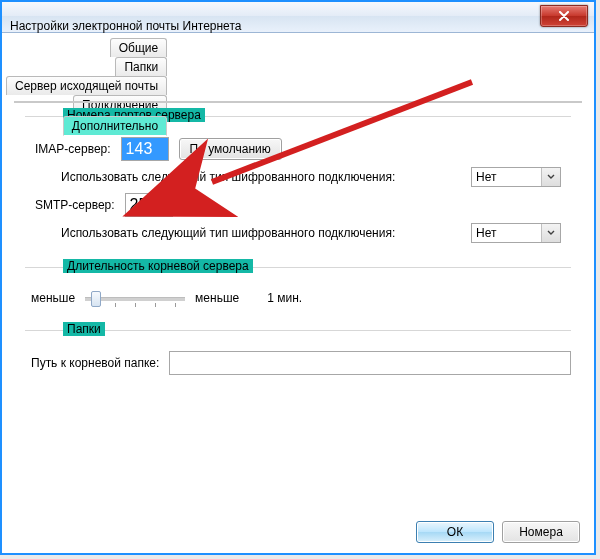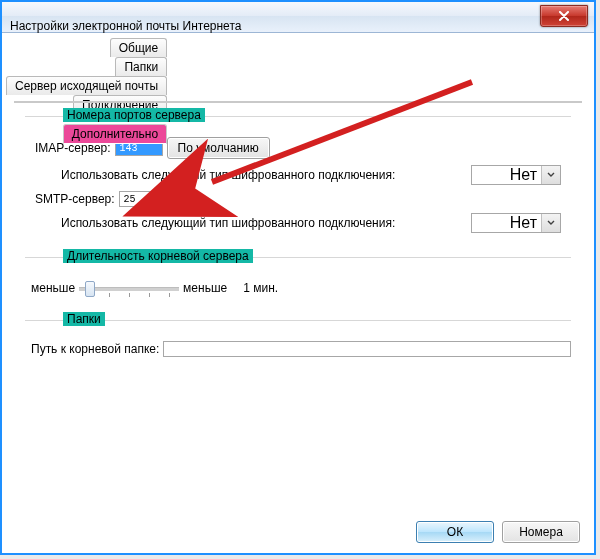--- a/index.html
+++ b/index.html
@@ -80,23 +80,23 @@
     padding: 2px 8px 2px 8px;
     margin-right: 1px;
     font-size: 12px;
     border-top-left-radius: 3px;
     border-top-right-radius: 3px;
     position: relative;
     top: 1px;
     color: #000;
   }
   .tab.active {
-    background: #ec4899;
+    background: #5eead4;
     border-color: #c9c9c9;
-    top: 11px;
+    top: 3px;
     z-index: 2;
     border-bottom: 1px solid #fff;
   }
   .tabwrap {
     position: relative;
     margin-top: 24px;
   }
   
   .group {
     position: relative;
@@ -120,31 +120,31 @@
     left: 6px;
     background: #14b8a6;
     padding: 0 4px;
     font-size: 12px;
     margin-left: 32px;
   }
   .row {
     display: flex;
     align-items: center;
     margin: 6px 0;
-    gap: 4px;
+    gap: 10px;
   }
   .row.indent { padding-left: 26px; }
   .lbl { white-space: nowrap; }
   input.text {
     border: 1px solid #a7a7a7;
-    height: 16px;
+    height: 24px;
     box-sizing: border-box;
     padding: 1px 4px;
-    font-family: Liberation Mono, monospace;
-    font-size: 10px;
+    font-family: Liberation Sans, sans-serif;
+    font-size: 16px;
     background: #fff;
   }
   input.text.sel {
     background: #3399ff;
     color: #fff;
   }
   .btn {
     border: 1px solid #a0a0a0;
     background: linear-gradient(#f7f7f7,#e3e3e3);
     height: 22px;
@@ -165,22 +165,21 @@
     border: 1px solid #a7a7a7;
     height: 20px;
     box-sizing: border-box;
     width: 90px;
     background: #fff;
     position: relative;
   }
   .select .val {
     flex: 1;
     padding: 0 4px;
-    font-size: 16px;
-    text-align: right;
+    font-size: 12px;
   }
   .select .arrow {
     width: 18px;
     height: 100%;
     border-left: 1px solid #c0c0c0;
     background: linear-gradient(#f3f3f3,#dedede);
     display: flex;
     align-items: center;
     justify-content: center;
   }

